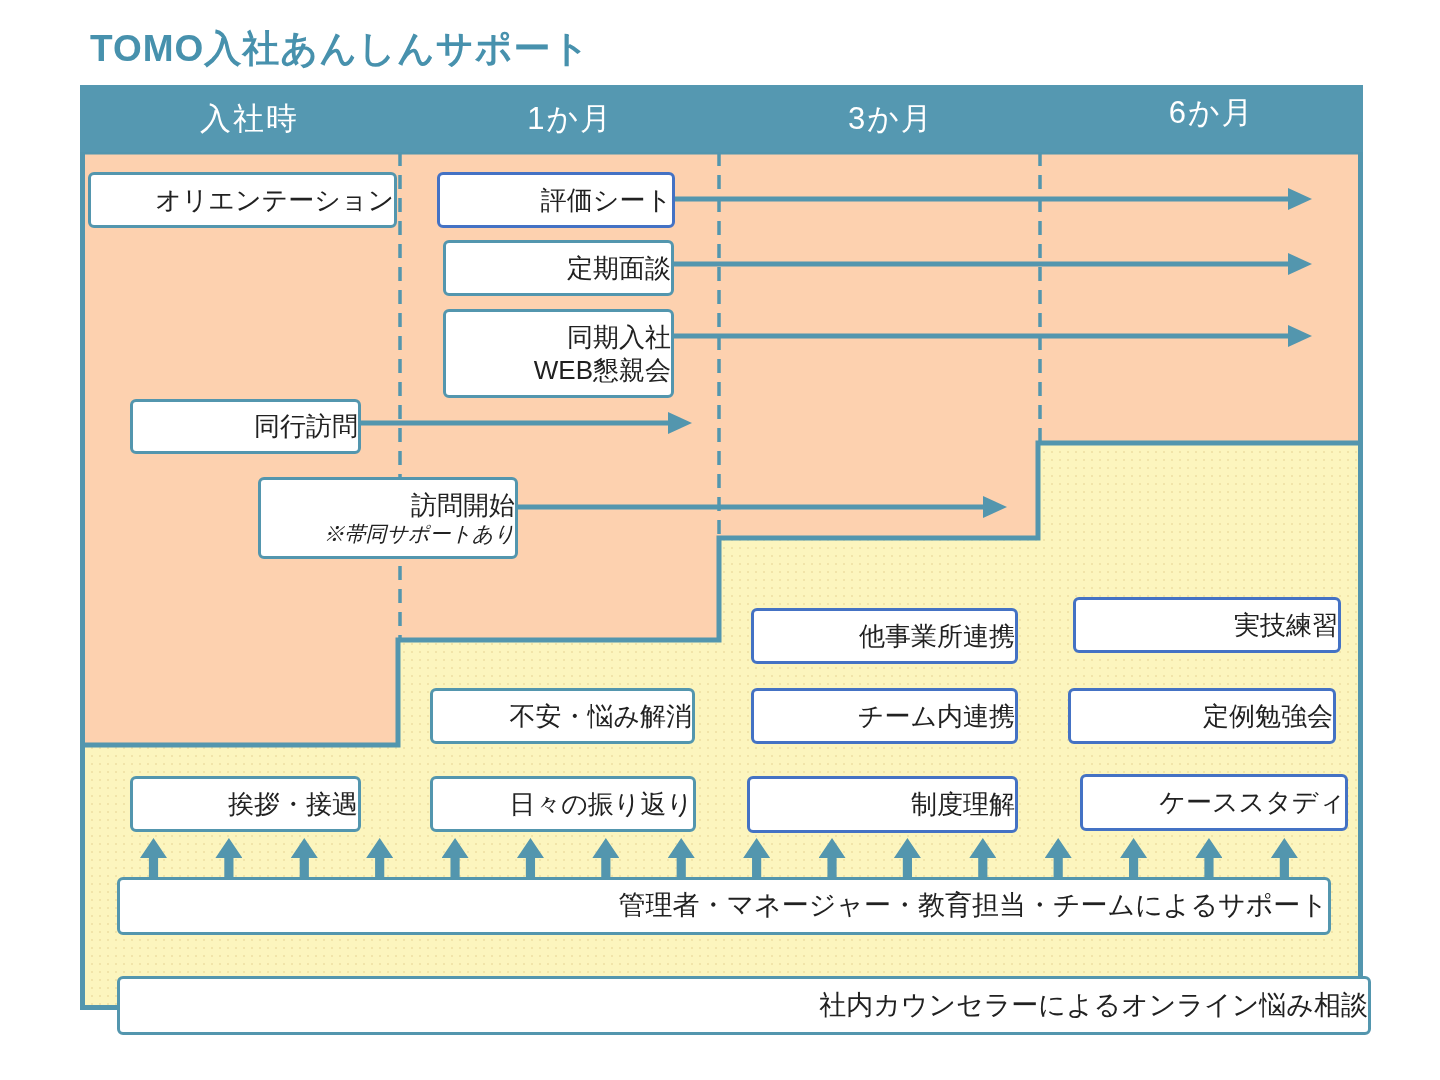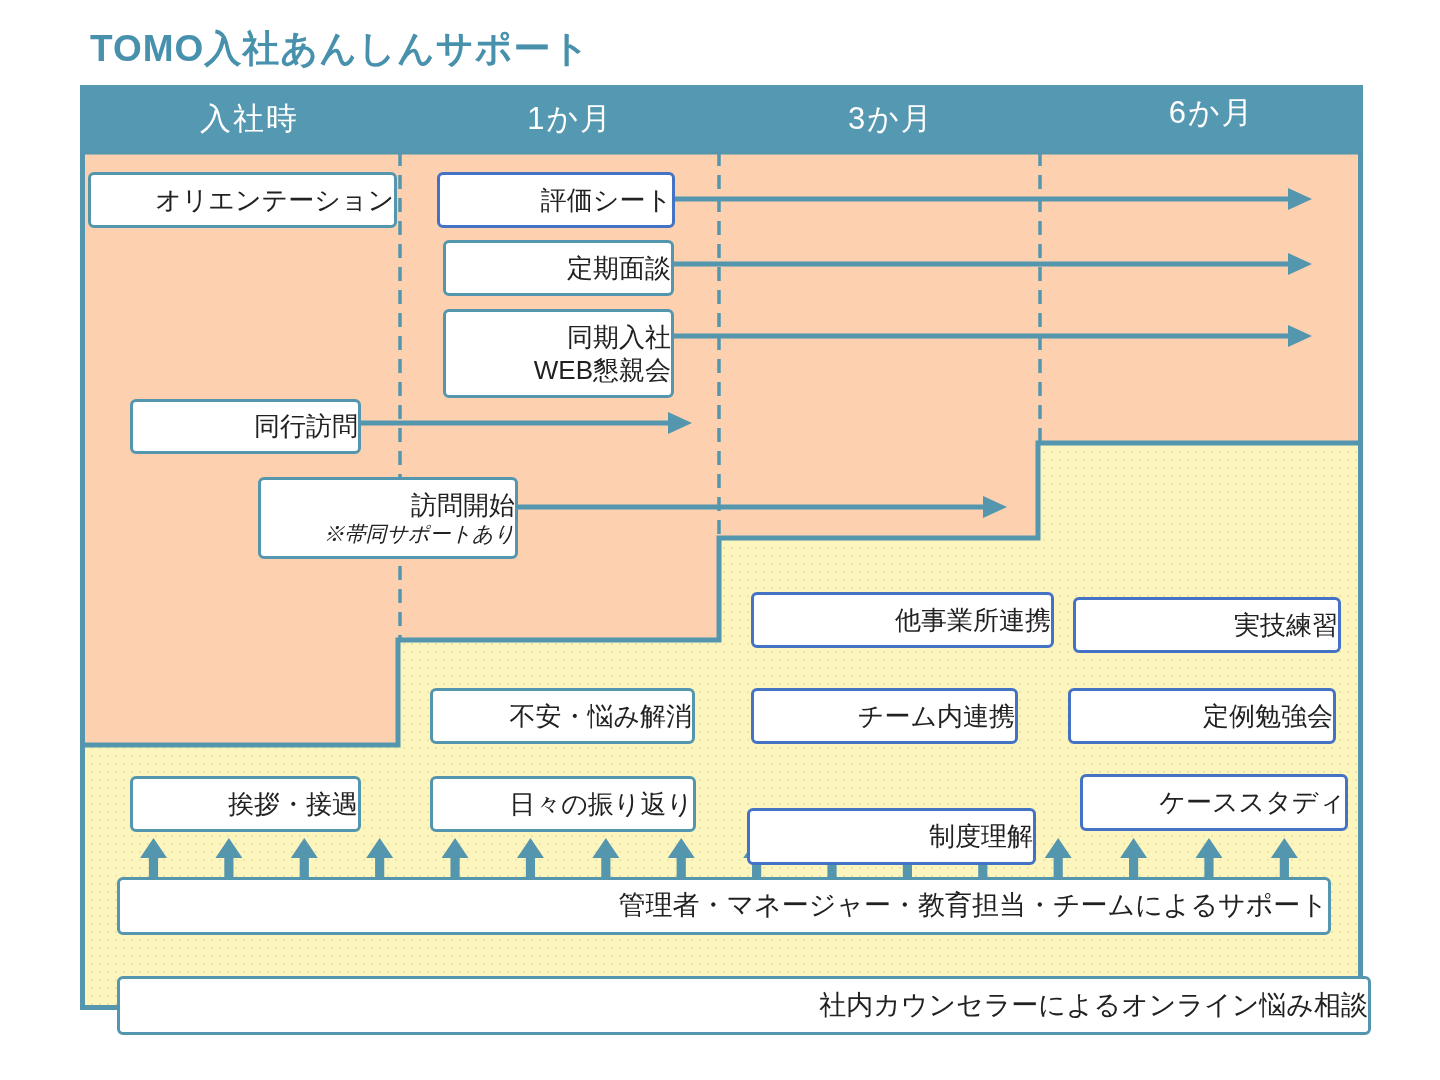--- a/index.html
+++ b/index.html
@@ -124,42 +124,42 @@
       <span>同期入社</span>
       <span>WEB懇親会</span>
     </div>
     <div class="box" style="left:50px;top:247px;width:225px;height:49px;">
         <span>同行訪問</span>
       </div>
     <div class="box" style="left:178px;top:325px;width:254px;height:76px;">
       <span>訪問開始</span>
       <span class="sub">※帯同サポートあり</span>
     </div>
-    <div class="box blue" style="left:671px;top:440px;width:261px;height:50px;padding-left:36px;">
+    <div class="box blue" style="left:671px;top:456px;width:261px;height:50px;">
         <span>他事業所連携</span>
       </div>
     <div class="box blue" style="left:993px;top:445px;width:262px;height:50px;">
         <span>実技練習</span>
       </div>
     <div class="box blue" style="left:671px;top:536px;width:261px;height:50px;">
         <span>チーム内連携</span>
       </div>
     <div class="box" style="left:350px;top:536px;width:259px;height:50px;">
         <span>不安・悩み解消</span>
       </div>
     <div class="box blue" style="left:988px;top:536px;width:262px;height:50px;">
         <span>定例勉強会</span>
       </div>
     <div class="box" style="left:50px;top:624px;width:225px;height:50px;">
         <span>挨拶・接遇</span>
       </div>
     <div class="box" style="left:350px;top:624px;width:260px;height:50px;">
         <span>日々の振り返り</span>
       </div>
-    <div class="box blue" style="left:667px;top:656px;width:265px;height:51px;padding-left:18px;">
+    <div class="box blue" style="left:667px;top:624px;width:265px;height:51px;">
         <span>制度理解</span>
       </div>
     <div class="box blue" style="left:988px;top:622px;width:262px;height:51px;margin-left:12px;">
         <span>ケーススタディ</span>
       </div>
 
     <div class="arrow-row">
       <span class="up-arrow"></span>
       <span class="up-arrow"></span>
       <span class="up-arrow"></span>

